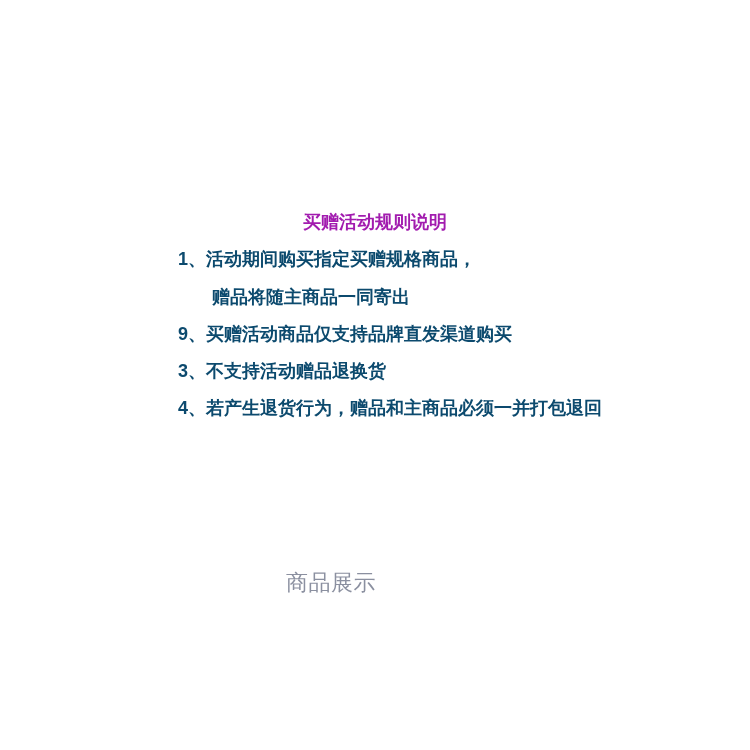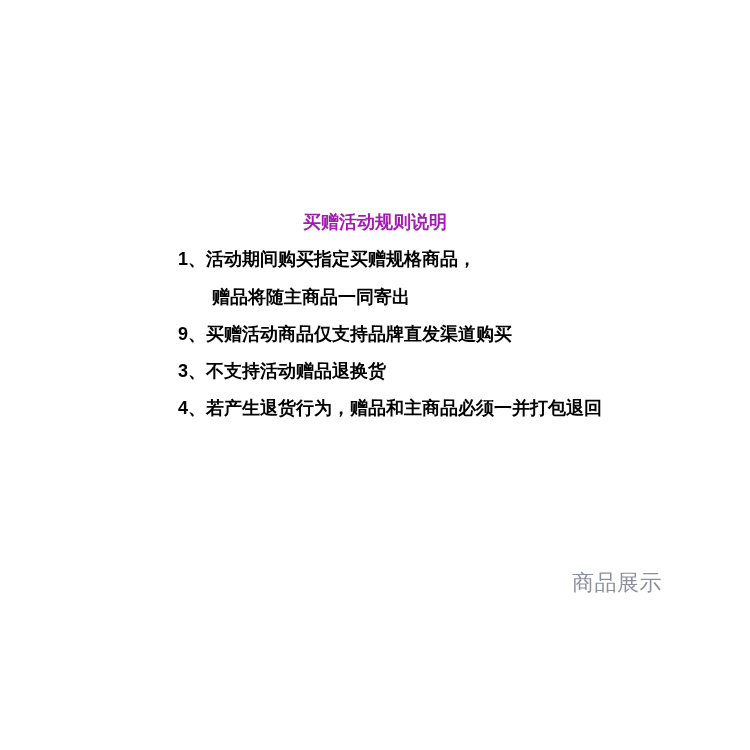--- a/index.html
+++ b/index.html
@@ -33,34 +33,34 @@
     font-weight: 600;
     color: #a21caf;
     letter-spacing: 0px;
     white-space: nowrap;
   }
   .rule-line {
     position: absolute;
     font-size: 18px;
     line-height: 21px;
     font-weight: 600;
-    color: #000000;
+    color: #0c4a6e;
     white-space: nowrap;
   }
   .rule-line-0 { left: 178px; top: 249px; }
   .rule-line-1 { left: 212px; top: 287px; }  
   .rule-line-2 { left: 178px; top: 324px; }
   .rule-line-3 { left: 178px; top: 361px; }
   .rule-line-4 { left: 178px; top: 398px; }
   .section-heading {
     position: absolute;
     left: 0;
     top: 570px;
     width: 662px;
-    text-align: right;
+    text-align: center;
     font-size: 22px;
     line-height: 25px;
     font-weight: 400;
     color: #8b90a0;
     letter-spacing: 0.5px;
     white-space: nowrap;
   }
 </style>
 </head>
 <body>

